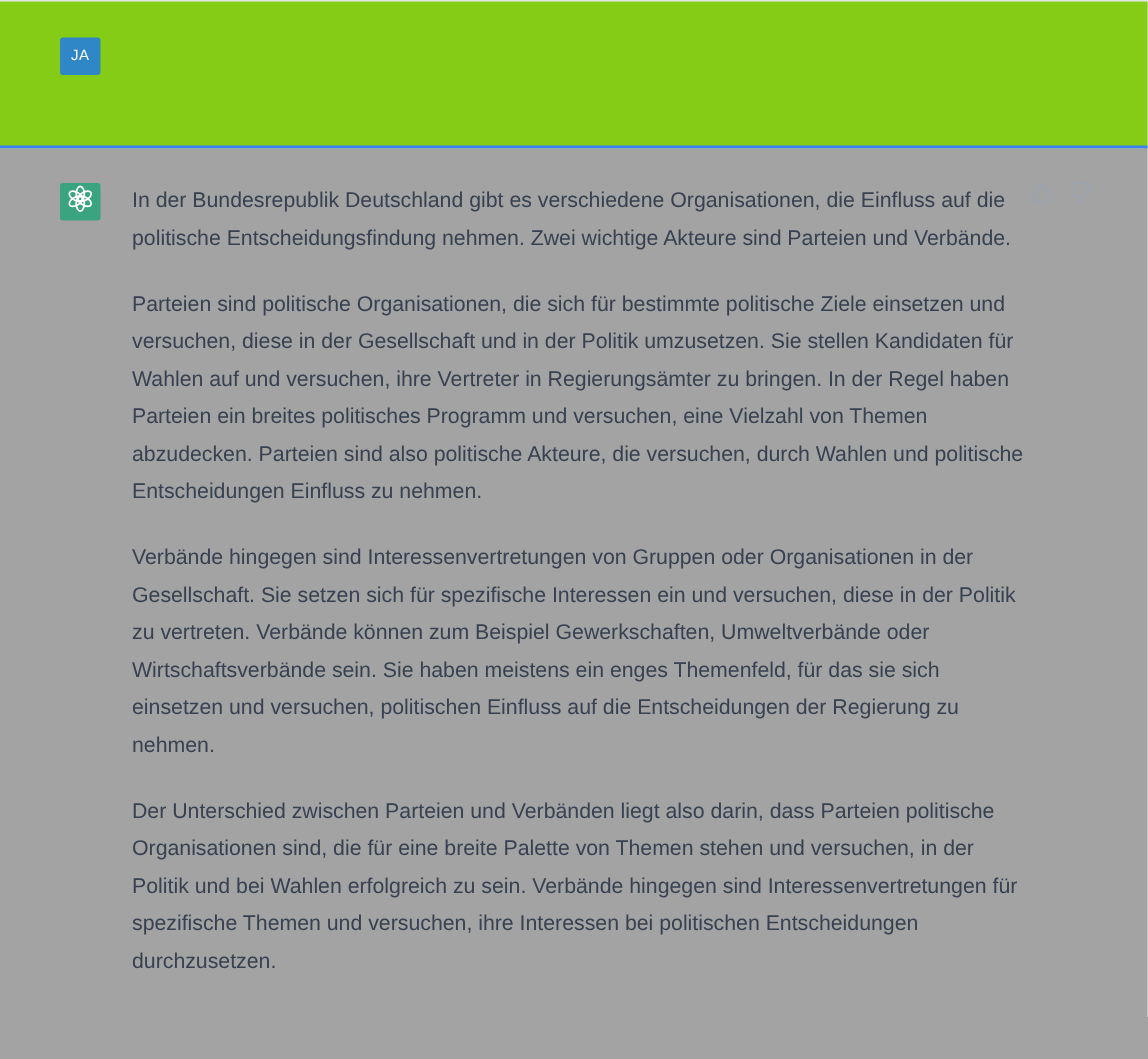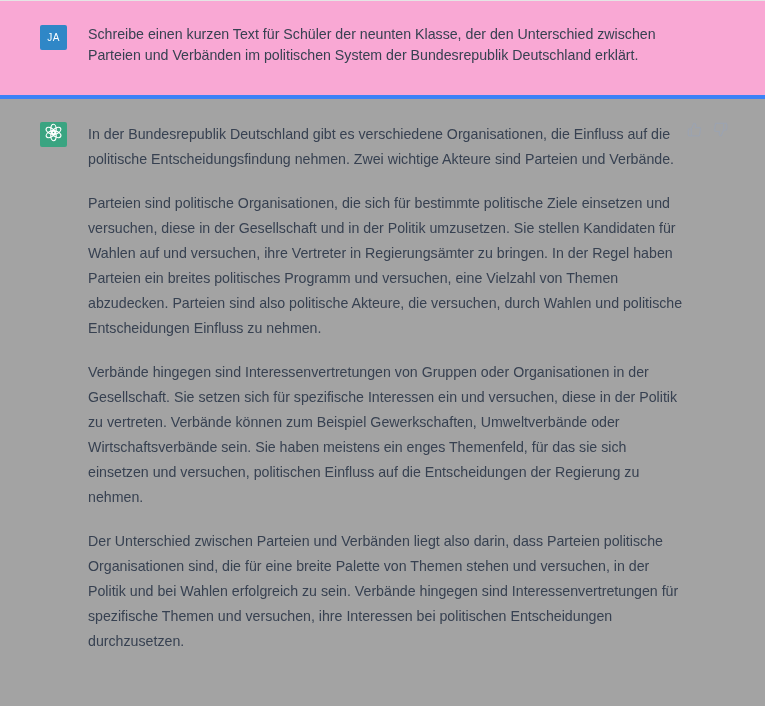--- a/index.html
+++ b/index.html
@@ -10,22 +10,22 @@
       background: #f7f7f8;
       font-family: "Liberation Sans", "DejaVu Sans", sans-serif;
       color: #374151;
     }
     .top-line {
       position: absolute; left: 0; top: 0; width: 765px; height: 1px;
       background: #e5e5e5;
     }
     .user-row {
       position: absolute; left: 0; top: 1px; width: 765px; height: 98px;
-      background: #f9a8d4;
-      border-bottom: 4px solid #3b82f6;
+      background: #84cc16;
+      border-bottom: 2px solid #3b82f6;
     }
     .assistant-row {
       position: absolute; left: 0; top: 99px; width: 765px; height: 607px;
       background: #a3a3a3;
     }
     .avatar {
       position: absolute; left: 40px; width: 27px; height: 25px;
       border-radius: 2px;
       display: flex; align-items: center; justify-content: center;
     }
@@ -68,21 +68,20 @@
   </style>
 </head>
 <body>
 
 <div class="top-line"></div>
 
 <div class="user-row">
   <div class="avatar user">
     <span>JA</span>
   </div>
-  <div class="message">Schreibe einen kurzen Text für Schüler der neunten Klasse, der den Unterschied zwischen Parteien und Verbänden im politischen System der Bundesrepublik Deutschland erklärt.</div>
 </div>
 
 <div class="assistant-row">
   <div class="avatar bot">
     <span>
       <svg width="19" height="19" viewBox="0 0 24 24" fill="none" stroke="#ffffff" stroke-width="1.5" stroke-linejoin="round">
         <g transform="translate(12 12)">
           <ellipse cx="0" cy="-4.2" rx="3.4" ry="6.2" transform="rotate(0)"></ellipse>
           <ellipse cx="0" cy="-4.2" rx="3.4" ry="6.2" transform="rotate(60)"></ellipse>
           <ellipse cx="0" cy="-4.2" rx="3.4" ry="6.2" transform="rotate(120)"></ellipse>

